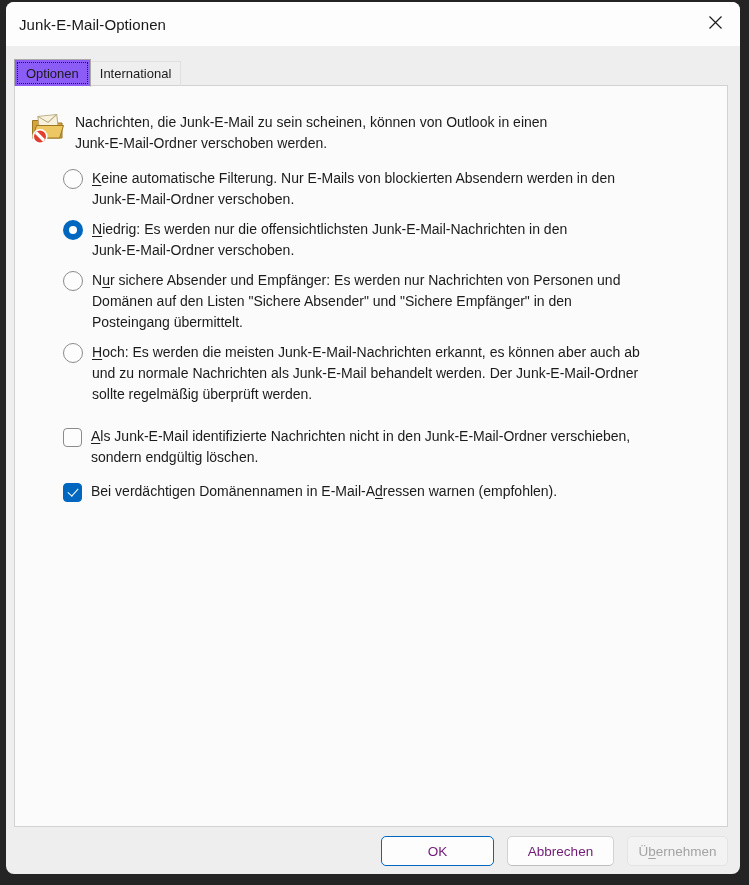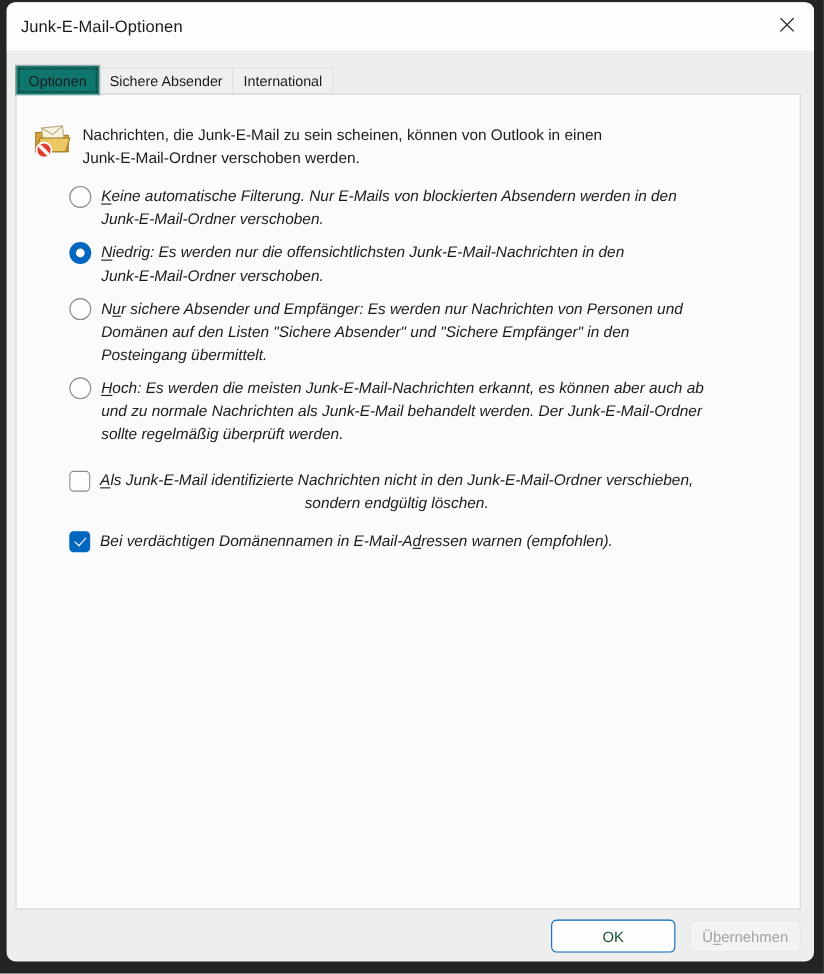--- a/index.html
+++ b/index.html
@@ -30,40 +30,40 @@
   .tabstrip {
     display:flex; align-items:flex-end;
     margin:13px 12px 0 8px; position:relative; z-index:2;
   }
   .tab {
     font-size:13px; color:#1b1b1b; background:#efefef;
     border:1px solid #e0e0e0; border-bottom:1px solid #d2d2d2;
     padding:4px 9px 4px; margin-right:-1px; white-space:nowrap; cursor:default;
   }
   .tab.selected {
-    background:#0f766e; border:1px solid #a9a9a9; border-bottom:1px solid #fbfbfb;
+    background:#8b5cf6; border:1px solid #a9a9a9; border-bottom:1px solid #fbfbfb;
     padding:6px 11px 5px; margin-bottom:-1px; position:relative; z-index:3;
     outline:1px dotted #1a1a1a; outline-offset:-4px;
   }
   
   .panel {
     flex:1 1 auto; margin:-1px 12px 0 8px;
     background:#fbfbfb; border:1px solid #d2d2d2;
     padding:26px 16px 0 16px; overflow:hidden;
   }
   .intro-row { display:flex; align-items:flex-start; gap:10px; margin-bottom:14px; }
   .junk-icon { flex:0 0 34px; margin-top:1px; }
   .body-text { font-size:14px; line-height:21px; white-space:pre-line; }
   .prompt { margin:0 0 15px 42px; }
   .opt {
     display:flex; align-items:flex-start; gap:9px;
     margin:0 0 9px 32px;
   }
-  .opt .lbl { max-width:648px;font-style:italic; }
-  .gap-before-checks { margin-top:21px;text-align:center; }
+  .opt .lbl { max-width:648px; }
+  .gap-before-checks { margin-top:21px; }
   .gap-between-checks { margin-top:13px; }
   .ak { text-decoration:underline; text-underline-offset:2px; }
   
   .radio {
     flex:0 0 20px; width:20px; height:20px; border-radius:50%;
     border:1px solid #8b8b8b; background:#fdfdfd; margin-top:1px; position:relative;
   }
   .radio.checked { border:none; background:#0067c0; }
   .radio.checked::after {
     content:""; position:absolute; left:6px; top:6px; width:8px; height:8px;
@@ -80,21 +80,21 @@
     border-left:1.8px solid #fff; border-bottom:1.8px solid #fff;
     transform:rotate(-48deg);
   }
   
   .btnrow {
     flex:0 0 47px; display:flex; justify-content:flex-end; align-items:flex-start;
     gap:13px; padding:9px 12px 0 0;
   }
   .btn {
     height:30px; border-radius:5px; font-size:13.5px;
-    font-family:"Liberation Sans", sans-serif; color:#14532d;
+    font-family:"Liberation Sans", sans-serif; color:#701a75;
     background:#fdfdfd; border:1px solid #d2d2d2; border-bottom-color:#bdbdbd;
     display:inline-flex; align-items:center; justify-content:center;
   }
   .btn-ok { width:113px; border:1px solid #0067c0; }
   .btn-cancel { width:107px; }
   .btn-apply { width:101px; }
   .btn.disabled {
     background:#f3f3f3; border:1px solid #e4e4e4; color:#a3a3a3;
   }
 </style>
@@ -109,21 +109,20 @@
       <span>
         <svg width="15" height="15" viewBox="0 0 15 15">
           <path d="M1.5 1.5 L13.5 13.5 M13.5 1.5 L1.5 13.5" stroke="#1c1c1c" stroke-width="1.2" fill="none"></path>
         </svg>
       </span>
     </button>
   </div>
 
   <div class="tabstrip">
     <div class="tab selected">Optionen</div>
-    <div class="tab">Sichere Absender</div>
     <div class="tab">International</div>
   </div>
 
   <div class="panel">
 
     <div class="intro-row">
       <span class="junk-icon">
         <svg width="34" height="32" viewBox="0 0 34 32">
           <path d="M1.5 7.5 h10.5 l2.5 2.5 H31 V25 H1.5 Z" fill="#d9a33c" stroke="#9c7722" stroke-width="1"></path>
           <g transform="rotate(-6 16 9)">
@@ -174,20 +173,21 @@
 
     <div class="opt gap-between-checks">
       <span class="check checked"></span>
       <span class="body-text lbl"><span>Bei verdächtigen Domänennamen in E-Mail-A</span><span class="ak">d</span><span>ressen warnen (empfohlen).</span></span>
     </div>
 
   </div>
 
   <div class="btnrow">
     <button class="btn btn-ok">OK</button>
+    <button class="btn btn-cancel">Abbrechen</button>
     <button class="btn btn-apply disabled">
         <span>Ü</span>
         <span class="ak">b</span>
         <span>ernehmen</span>
       </button>
   </div>
 
 </div>
 
 </body></html>

